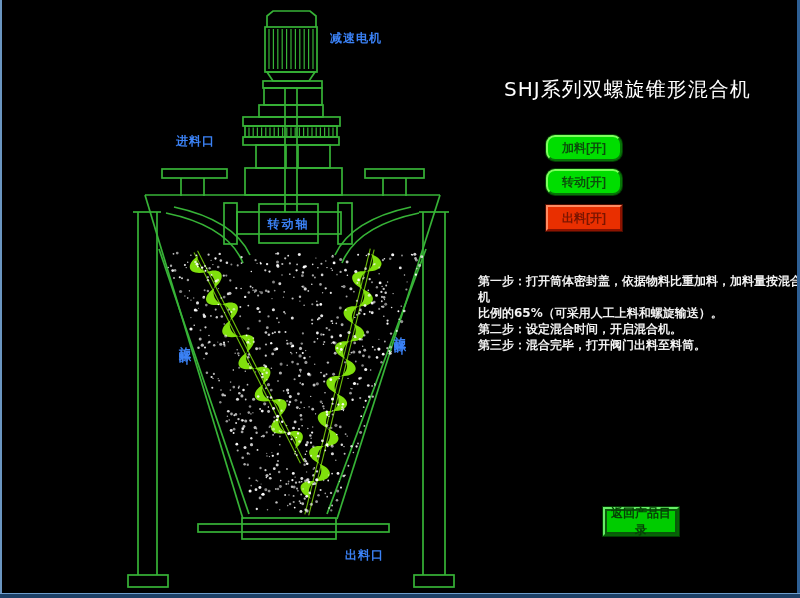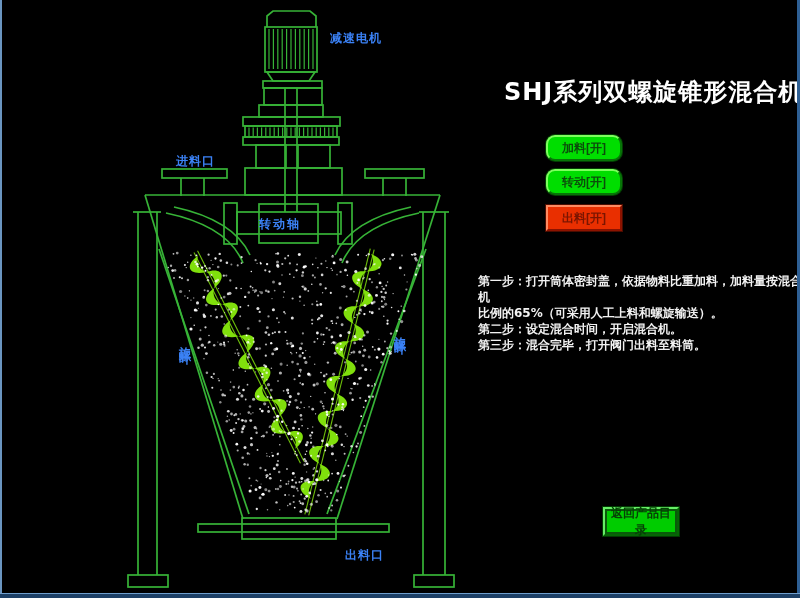--- a/index.html
+++ b/index.html
@@ -6,22 +6,22 @@
   .screen{position:relative;width:800px;height:598px;background:var(--bg,#000);overflow:hidden;
           font-family:"DejaVu Sans",sans-serif;}
   svg{position:absolute;left:0;top:0;}
   .ln{stroke:var(--line,#37B337);fill:none;stroke-width:1.7;}
   .fin{stroke:var(--line,#37B337);stroke-width:1.2;}
   .scr{fill:var(--screw,#80DF0C);stroke:none;}
   .shl{stroke:var(--screw,#80DF0C);stroke-width:1.1;fill:none;opacity:.85;}
   .pt{fill:var(--particle,#fff);stroke:none;}
   .lbl{position:absolute;color:#3b82f6;font-size:12px;font-weight:bold;letter-spacing:1px;white-space:nowrap;}
   .vert{writing-mode:vertical-rl;letter-spacing:3px;}
-  .title{position:absolute;left:504px;top:76px;width:280px;color:#ffffff;font-size:24px;
-         font-weight:bold;letter-spacing:1px;white-space:nowrap;}
+  .title{position:absolute;left:504px;top:76px;width:280px;color:#ffffff;font-size:20px;
+         font-weight:normal;letter-spacing:1px;white-space:nowrap;}
   .hbtn{position:absolute;left:546px;width:76px;height:26px;font-size:12px;font-weight:bold;
         display:flex;align-items:center;justify-content:center;box-sizing:border-box;cursor:pointer;}
   .hbtn.green{background:var(--btn-on,#00DE00);color:#0b4d0b;
         border-top:2px solid #7dff5e;border-left:2px solid #7dff5e;
         border-bottom:2px solid #077507;border-right:2px solid #077507;
         box-shadow:0 0 0 1px #033f03;border-radius:9px;}
   .hbtn.red{background:var(--btn-alarm,#E92F00);color:#7a1500;
         border-top:2px solid #ff8a60;border-left:2px solid #ff8a60;
         border-bottom:2px solid #8c1300;border-right:2px solid #8c1300;
         box-shadow:0 0 0 1px #4a0c00;}
@@ -905,22 +905,22 @@
         <circle cx="292.6" cy="298.5" r="1.08" class="pt" opacity="0.74"></circle>
         <circle cx="345.8" cy="309.9" r="0.86" class="pt" opacity="0.74"></circle>
         <circle cx="310.4" cy="435.5" r="1.22" class="pt" opacity="0.78"></circle>
         <circle cx="293.7" cy="502.0" r="1.09" class="pt" opacity="0.61"></circle>
         <circle cx="336.3" cy="323.4" r="0.82" class="pt" opacity="0.81"></circle>
         <circle cx="248.9" cy="354.4" r="1.23" class="pt" opacity="0.63"></circle>
       </g>
   </svg>
 
   <div class="lbl" style="left:330px;top:30px">减速电机</div>
-  <div class="lbl" style="left:176px;top:153px">进料口</div>
-  <div class="lbl" style="left:259px;top:216px;width:59px;letter-spacing:2px">转动轴</div>
+  <div class="lbl" style="left:176px;top:133px">进料口</div>
+  <div class="lbl" style="left:259px;top:216px;width:59px;text-align:center;letter-spacing:2px">转动轴</div>
   <div class="lbl vert" style="left:176px;top:336px;height:56px">旋螺叶</div>
   <div class="lbl vert" style="left:391px;top:326px;height:56px">旋螺叶</div>
   <div class="lbl" style="left:345px;top:547px">出料口</div>
 
   <div class="title">SHJ系列双螺旋锥形混合机</div>
 
   <button class="hbtn green" style="top:135px">加料[开]</button>
   <button class="hbtn red" style="top:205px">出料[开]</button>
   <button class="hbtn green" style="top:169px">转动[开]</button>
 

